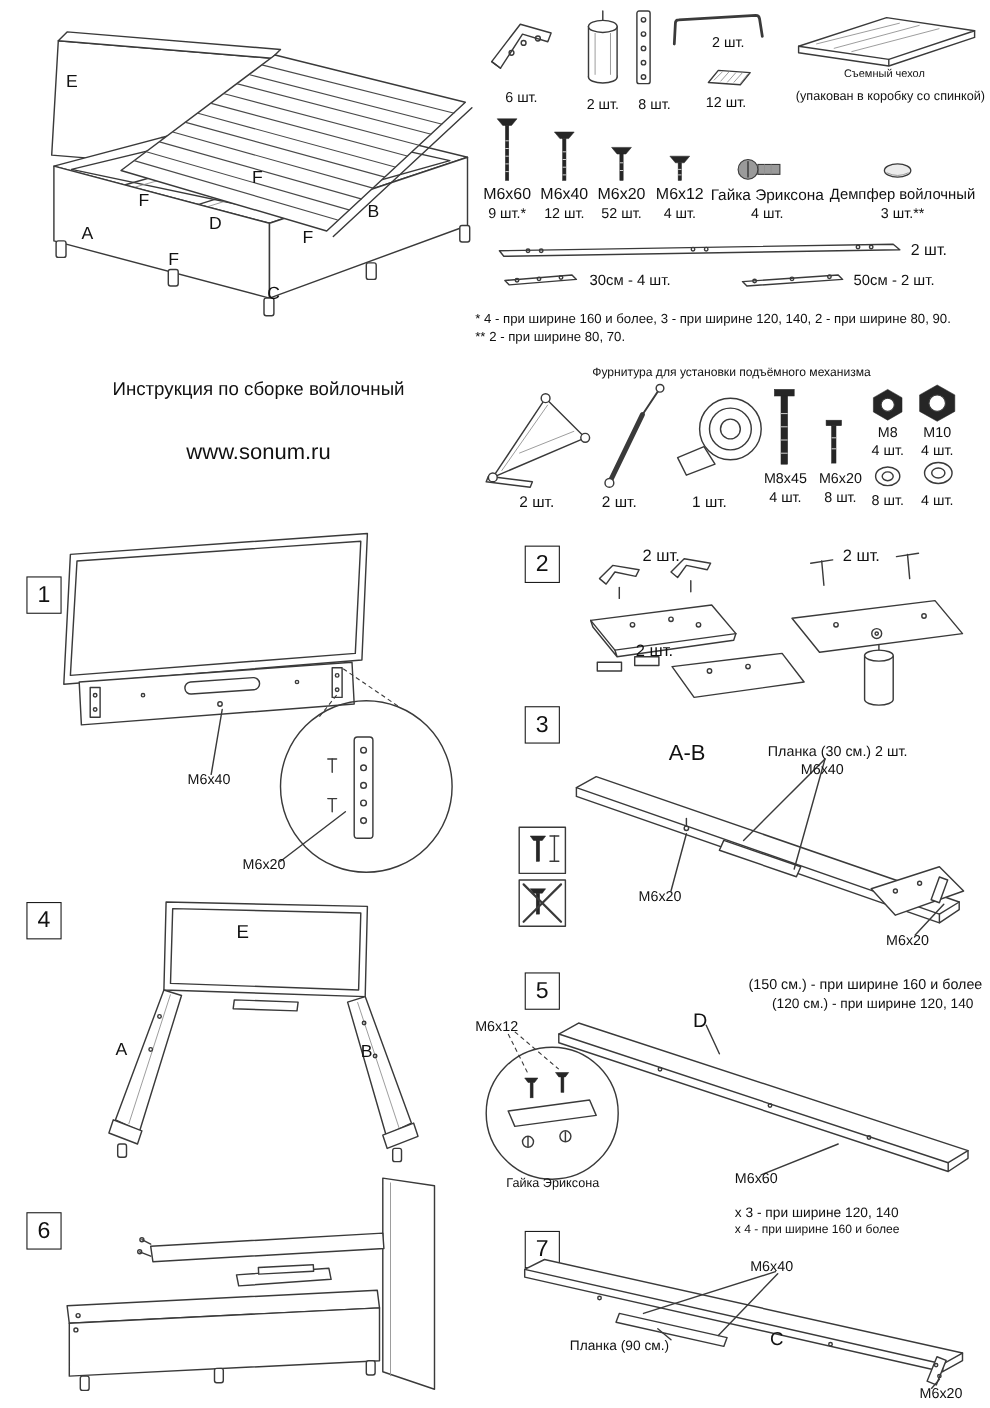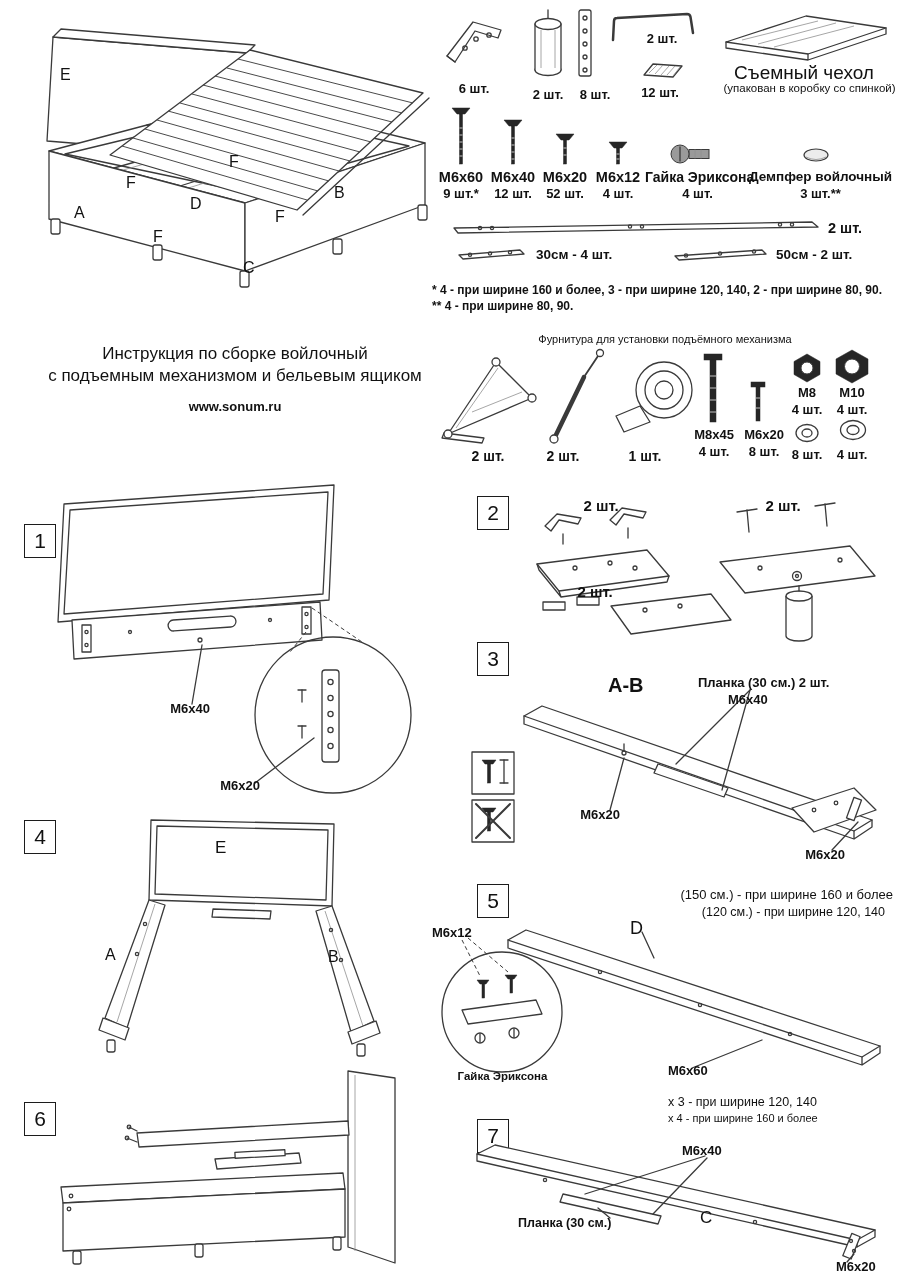--- a/index.html
+++ b/index.html
@@ -1,23 +1,23 @@
 <!DOCTYPE html>
 <html><head>
 <meta charset="utf-8">
 <style>
   html,body{margin:0;padding:0;background:#fff;}
   .page{position:relative;width:900px;height:1280px;background:#fff;overflow:hidden;
         font-family:"Liberation Sans",sans-serif;color:#111;}
   .lbl{position:absolute;font-size:13px;line-height:1.15;color:#111;white-space:nowrap;}
-  .b{font-weight:bold;}
+  .b{font-weight:normal;}
   .c{text-align:center;}
   .r{text-align:right;}
   .sm{font-size:11.5px;}
-  .fn{font-size:12px;font-weight:bold;}
+  .fn{font-size:12px;}
   .big{font-size:16px;}
   .stepnum{position:absolute;width:30px;height:32px;border:1.7px solid #1c1c1c;
            display:flex;align-items:center;justify-content:center;font-size:21px;}
   
   .ln{stroke:#3a3a3a;stroke-width:1.3;fill:none;stroke-linejoin:round;stroke-linecap:round;}
   .lnf{stroke:#3a3a3a;stroke-width:1.3;fill:#fff;stroke-linejoin:round;}
   .lt{stroke:#8f8f8f;stroke-width:.8;fill:none;}
   .sl{stroke:#4a4a4a;stroke-width:1;fill:none;}
   .dk{fill:#262626;stroke:#262626;stroke-width:.5;}
   .gy{fill:#9a9a9a;stroke:#3a3a3a;stroke-width:1;}
@@ -80,22 +80,21 @@
   <div class="lbl big" style="left:126px;top:174px">F</div>
   <div class="lbl big" style="left:229px;top:153px">F</div>
   <div class="lbl big" style="left:190px;top:195px">D</div>
   <div class="lbl big" style="left:334px;top:184px">B</div>
   <div class="lbl big" style="left:74px;top:204px">A</div>
   <div class="lbl big" style="left:275px;top:208px">F</div>
   <div class="lbl big" style="left:153px;top:228px">F</div>
   <div class="lbl big" style="left:243px;top:259px">C</div>
 
   <div class="lbl c" style="left:35px;top:344px;width:400px;font-size:17px">Инструкция по сборке войлочный</div>
-  <div class="lbl c" style="left:35px;top:366px;width:400px;font-size:17px">с подъемным механизмом и бельевым ящиком</div>
-  <div class="lbl c b" style="left:35px;top:400px;width:400px;font-size:13px">www.sonum.ru</div>
+  <div class="lbl c b" style="left:35px;top:400px;width:400px;font-size:20px">www.sonum.ru</div>
 
   <svg style="left:443px;top:12px" width="62" height="58" viewBox="0 0 62 58">
     <polygon class="lnf" points="4,44 30,10 58,18 55,26 32,19 12,50"></polygon>
     <line class="ln" x1="4" y1="44" x2="12" y2="50"></line>
     <circle class="ln" cx="22" cy="36" r="2.2"></circle>
       <circle class="ln" cx="33" cy="27" r="2.2"></circle>
       <circle class="ln" cx="46" cy="23" r="2.2"></circle>
   </svg>
   <div class="lbl b c" style="left:444px;top:82px;width:60px">6 шт.</div>
 
@@ -136,21 +135,21 @@
   </svg>
   <div class="lbl b c" style="left:632px;top:86px;width:56px">12 шт.</div>
 
   <svg style="left:718px;top:8px" width="175" height="54" viewBox="0 0 175 54">
     <polygon class="lnf" points="8,34 88,8 168,20 90,46"></polygon>
     <path class="ln" d="M8,34 L8,40 L90,52 L90,46 M168,20 L168,26 L90,52"></path>
     <line class="lt" x1="24" y1="32" x2="100" y2="13"></line>
       <line class="lt" x1="40" y1="36" x2="118" y2="15"></line>
     <line class="lt" x1="56" y1="39" x2="136" y2="18"></line>
   </svg>
-  <div class="lbl c" style="left:715px;top:62px;width:178px;font-size:19px">Съемный чехол</div>
+  <div class="lbl c" style="left:715px;top:62px;width:178px;font-size:10px">Съемный чехол</div>
   <div class="lbl c sm" style="left:712px;top:82px;width:195px">(упакован в коробку со спинкой)</div>
 
   <svg style="left:450px;top:106px" width="22" height="60" viewBox="0 0 22 60">
     <polygon class="dk" points="2,2 20,2 15,8 7,8"></polygon>
       <rect class="dk" x="9.5" y="8" width="3" height="50"></rect>
     <line class="thr" x1="9.5" y1="22" x2="12.5" y2="22"></line>
       <line class="thr" x1="9.5" y1="29" x2="12.5" y2="29"></line>
     <line class="thr" x1="9.5" y1="36" x2="12.5" y2="36"></line>
       <line class="thr" x1="9.5" y1="43" x2="12.5" y2="43"></line>
     <line class="thr" x1="9.5" y1="50" x2="12.5" y2="50"></line>
@@ -222,21 +221,21 @@
 
   <svg style="left:672px;top:246px" width="98" height="16" viewBox="0 0 98 16">
     <polygon class="lnf" points="3,10 90,4 94,8 7,14"></polygon>
     <circle class="ln" cx="14" cy="9.5" r="1.6"></circle>
       <circle class="ln" cx="48" cy="7.5" r="1.6"></circle>
       <circle class="ln" cx="82" cy="5.5" r="1.6"></circle>
   </svg>
   <div class="lbl b" style="left:776px;top:247px;font-size:13.5px">50см - 2 шт.</div>
 
   <div class="lbl fn" style="left:432px;top:284px">* 4 - при ширине 160 и более, 3 - при ширине 120, 140, 2 - при ширине 80, 90.</div>
-  <div class="lbl fn" style="left:432px;top:300px">** 4 - при ширине 80, 90.</div>
+  <div class="lbl fn" style="left:432px;top:300px">** 2 - при ширине 80, 70.</div>
 
   <div class="lbl c" style="left:440px;top:333px;width:450px;font-size:11px">Фурнитура для установки подъёмного механизма</div>
 
   <svg style="left:438px;top:348px" width="104" height="100" viewBox="0 0 104 100">
     <path class="ln" d="M10,86 L58,14 L94,50 Z"></path>
     <line class="lt" x1="18" y1="80" x2="60" y2="20"></line>
     <line class="lt" x1="34" y1="64" x2="84" y2="44"></line>
     <polygon class="lnf" points="4,90 44,95 46,90 6,85"></polygon>
     <circle class="lnf" cx="10" cy="86" r="4"></circle>
       <circle class="lnf" cx="58" cy="14" r="4"></circle>
@@ -496,17 +495,17 @@
       <circle class="ln" cx="300" cy="94" r="1.6"></circle>
     <rect class="lnf" x="392" y="106" width="9" height="24" transform="rotate(22 396 118)"></rect>
     <circle class="ln" cx="396" cy="113" r="1.5"></circle>
       <circle class="ln" cx="399" cy="123" r="1.5"></circle>
     <line class="ln" x1="250" y1="28" x2="130" y2="66"></line>
     <line class="ln" x1="252" y1="30" x2="198" y2="86"></line>
     <line class="ln" x1="155" y1="90" x2="143" y2="80"></line>
     <line class="ln" x1="392" y1="134" x2="399" y2="126"></line>
   </svg>
   <div class="lbl b" style="left:682px;top:1144px">М6х40</div>
-  <div class="lbl b" style="left:518px;top:1216px;font-size:12.5px">Планка (30 см.)</div>
+  <div class="lbl b" style="left:518px;top:1216px;font-size:12.5px">Планка (90 см.)</div>
   <div class="lbl" style="left:700px;top:1208px;font-size:17px">С</div>
   <div class="lbl b" style="left:836px;top:1260px">М6х20</div>
 
 </div>
 
 </body></html>

